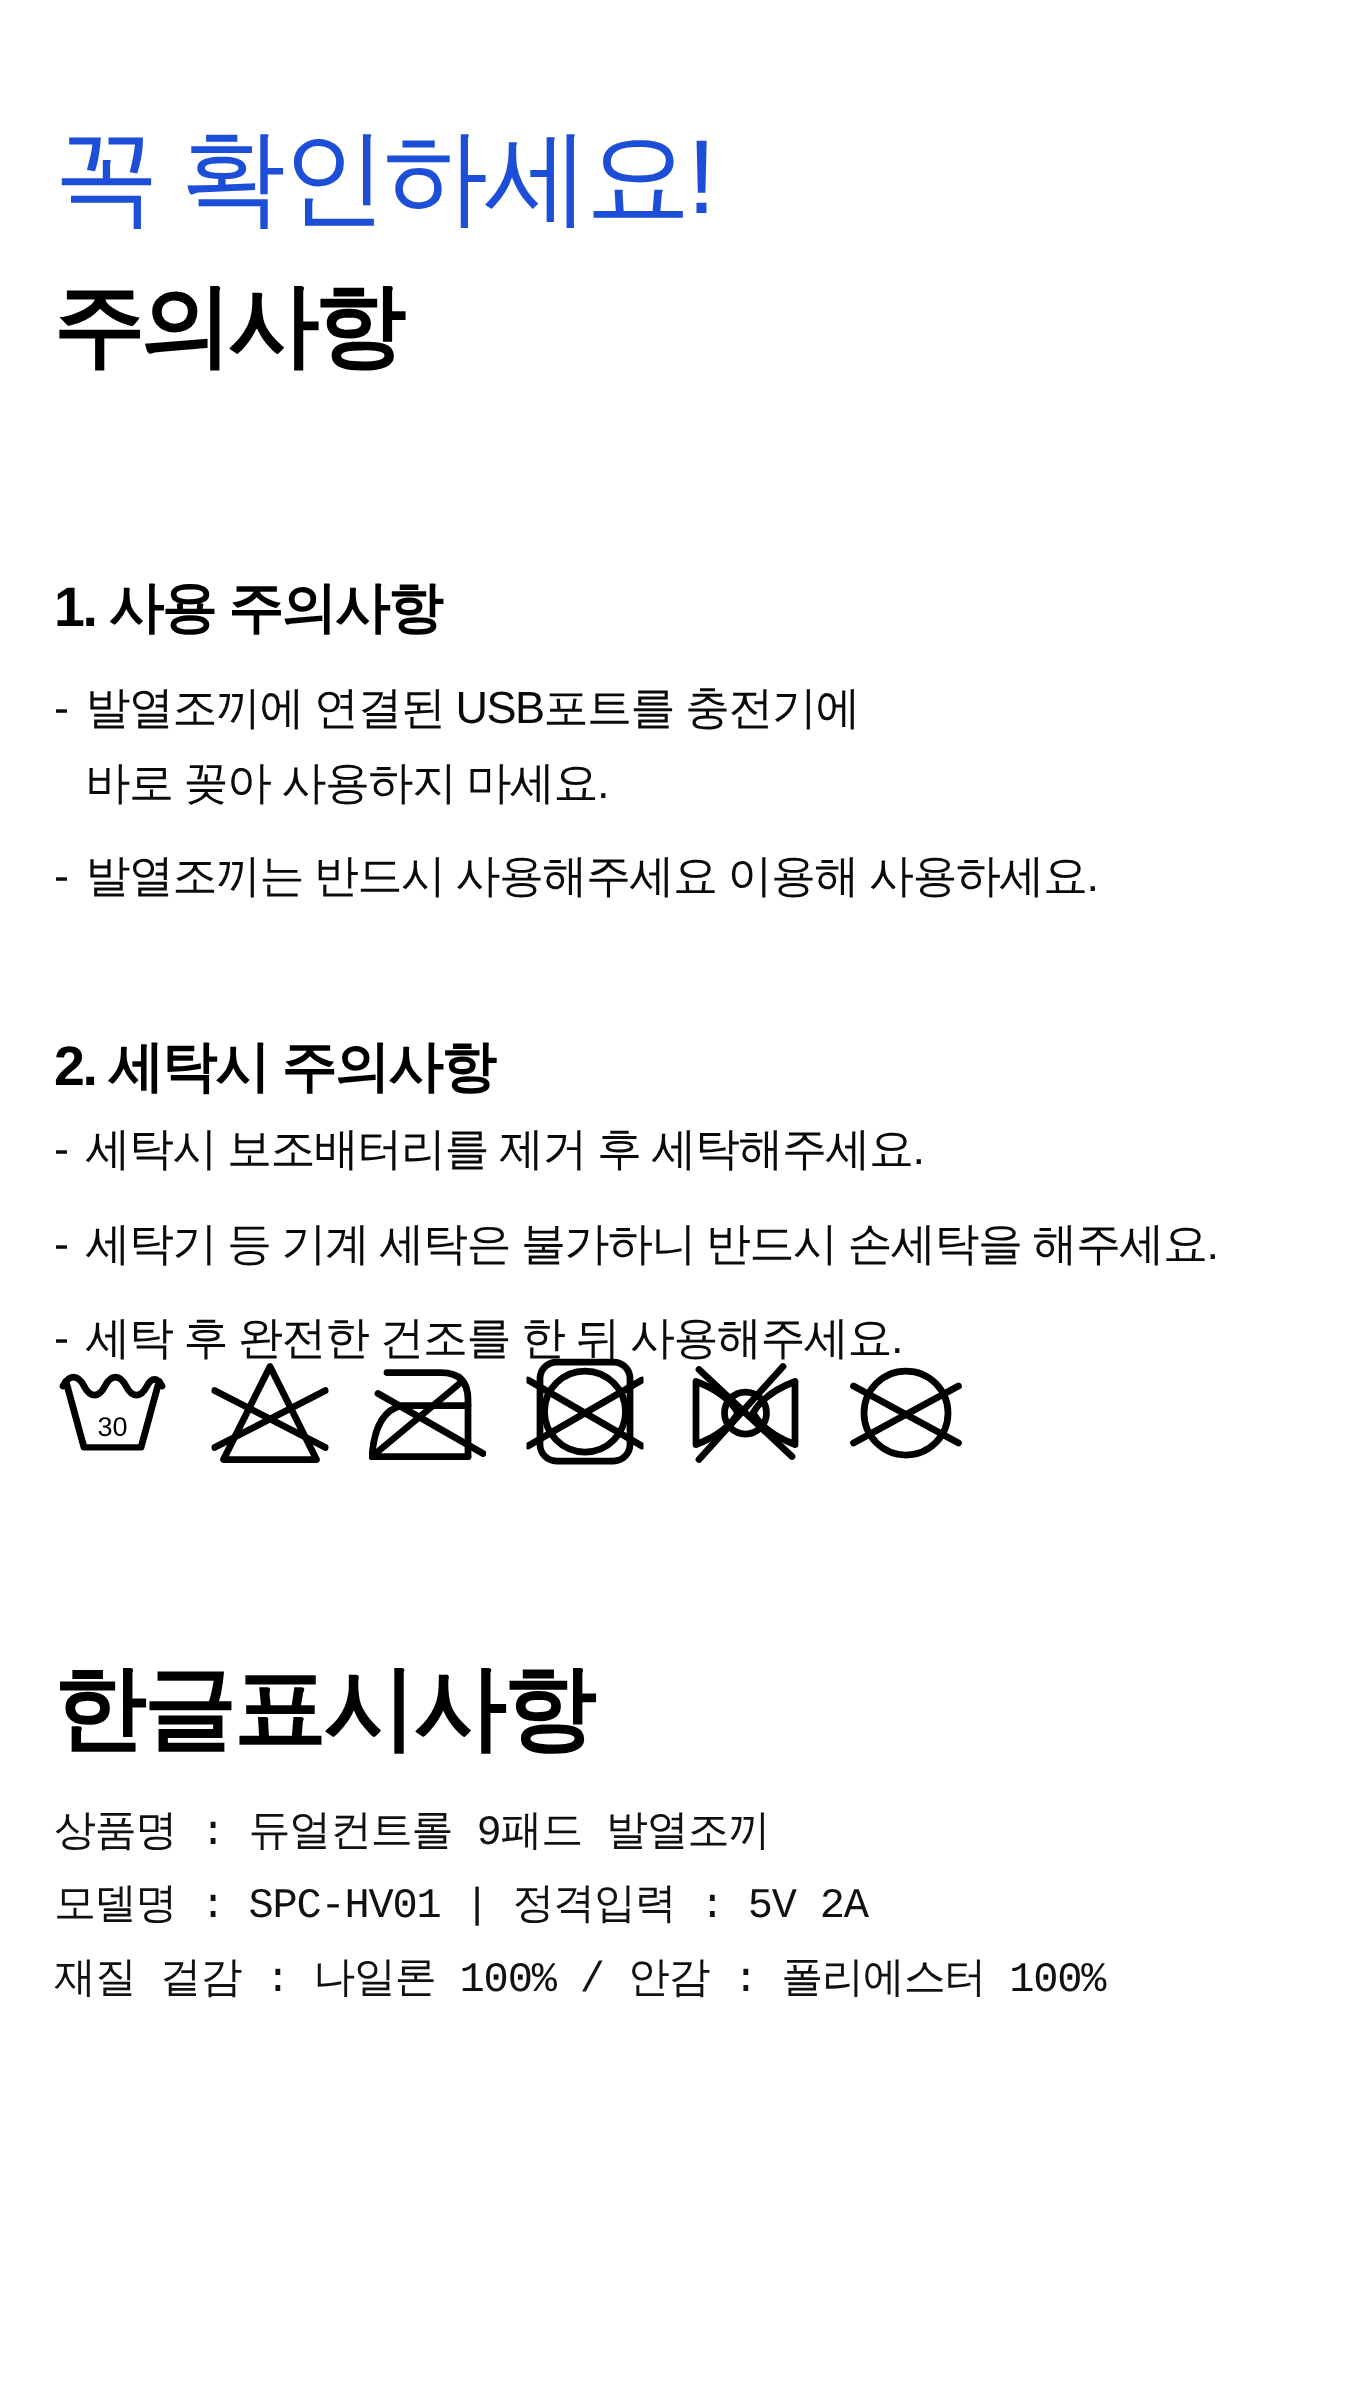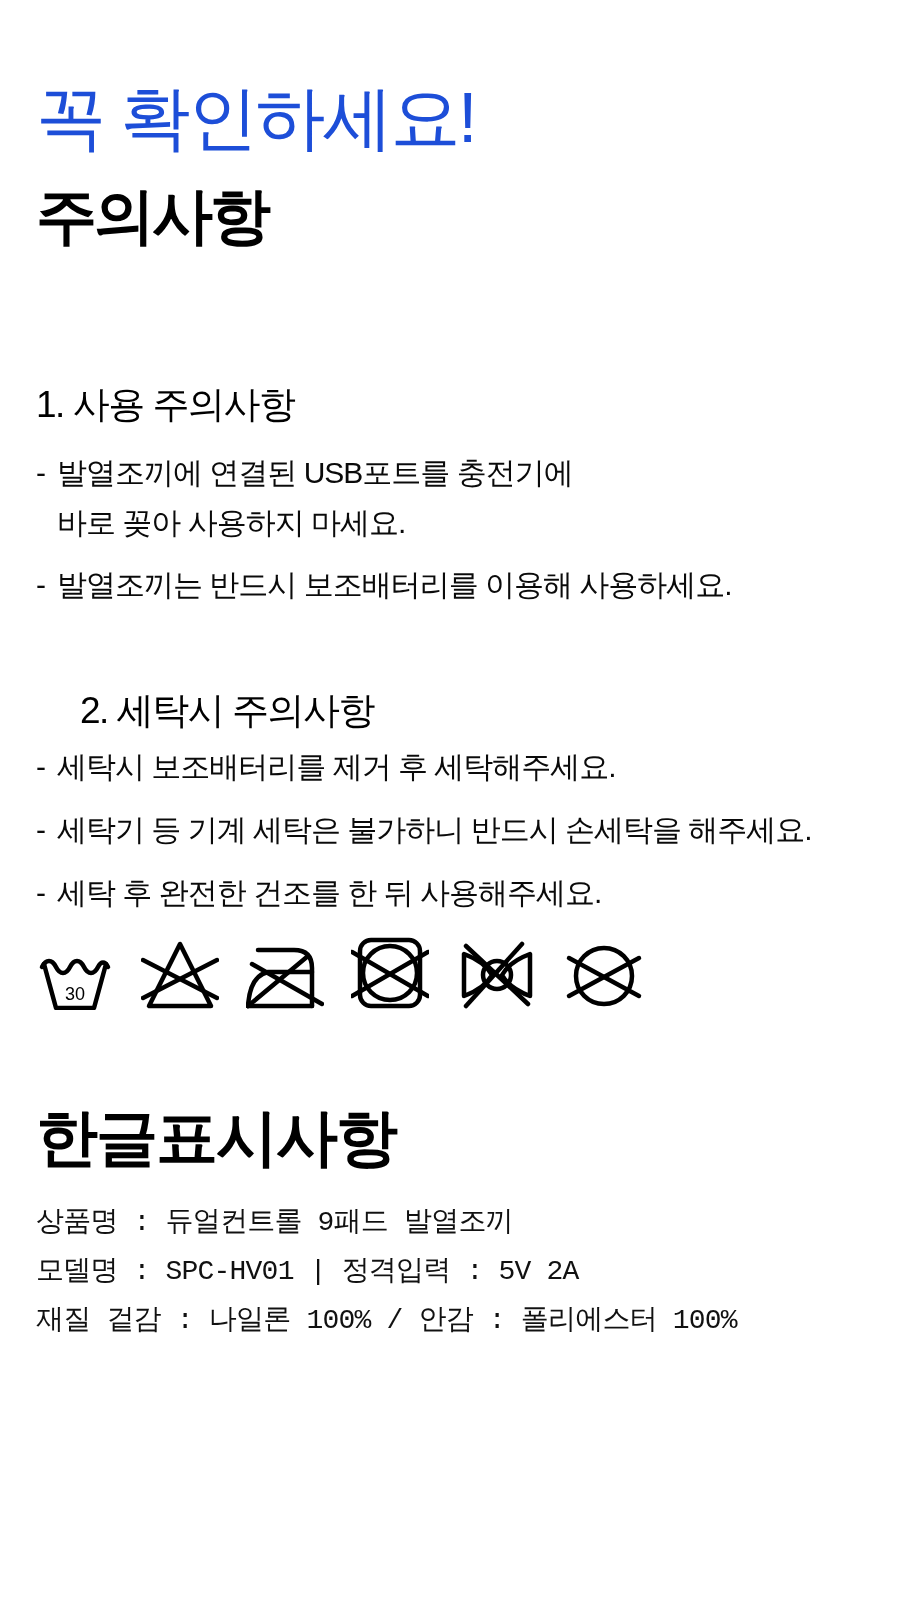--- a/index.html
+++ b/index.html
@@ -26,48 +26,48 @@
     top: 184px;
     font-size: 61px;
     font-weight: 900;
     letter-spacing: -3px;
     line-height: 1.05;
     color: #000000;
   }
 
   .section-heading {
     font-size: 37px;
-    font-weight: 400;
+    font-weight: 700;
     letter-spacing: -1.5px;
     color: #000000;
   }
   .sec1-heading { top: 380px; }
-  .sec2-heading { top: 686px; margin-left: 44px; }
+  .sec2-heading { top: 686px; }
 
   .bullet-list { display: block; }
   .sec1-bullets { top: 448px; }
   .sec2-bullets { top: 742px; }
 
   .bullet {
     display: flex;
     gap: 12px;
     font-size: 30px;
     line-height: 50px;
     letter-spacing: -1px;
     color: #0a0a0a;
   }
   .sec1-bullets .bullet { margin-bottom: 12px; }
   .sec2-bullets .bullet { margin-bottom: 13px; }
   .bullet .dash { flex: 0 0 auto; }
   .bullet .text { white-space: pre-line; }
 
   .care-symbols {
-    top: 936px;
+    top: 904px;
     display: flex;
-    align-items: flex-end;
+    align-items: center;
     gap: 27px;
     height: 74px;
   }
   .care-symbols svg { display: block; }
 
   .label-heading {
     top: 1096px;
     font-size: 62px;
     font-weight: 900;
     letter-spacing: -2px;
@@ -95,21 +95,21 @@
 
 <div class="abs section-heading sec1-heading">1. 사용 주의사항</div>
 <div class="abs bullet-list sec1-bullets">
   <div class="bullet">
     <span class="dash">-</span>
     <span class="text">발열조끼에 연결된 USB포트를 충전기에
 바로 꽂아 사용하지 마세요.</span>
   </div>
   <div class="bullet">
     <span class="dash">-</span>
-    <span class="text">발열조끼는 반드시 보조배터리를 이용해 사용하세요.</span>
+    <span class="text">발열조끼는 반드시 사용해주세요 이용해 사용하세요.</span>
   </div>
 </div>
 
 <div class="abs section-heading sec2-heading">2. 세탁시 주의사항</div>
 <div class="abs bullet-list sec2-bullets">
   <div class="bullet">
     <span class="dash">-</span>
     <span class="text">세탁시 보조배터리를 제거 후 세탁해주세요.</span>
   </div>
   <div class="bullet">

